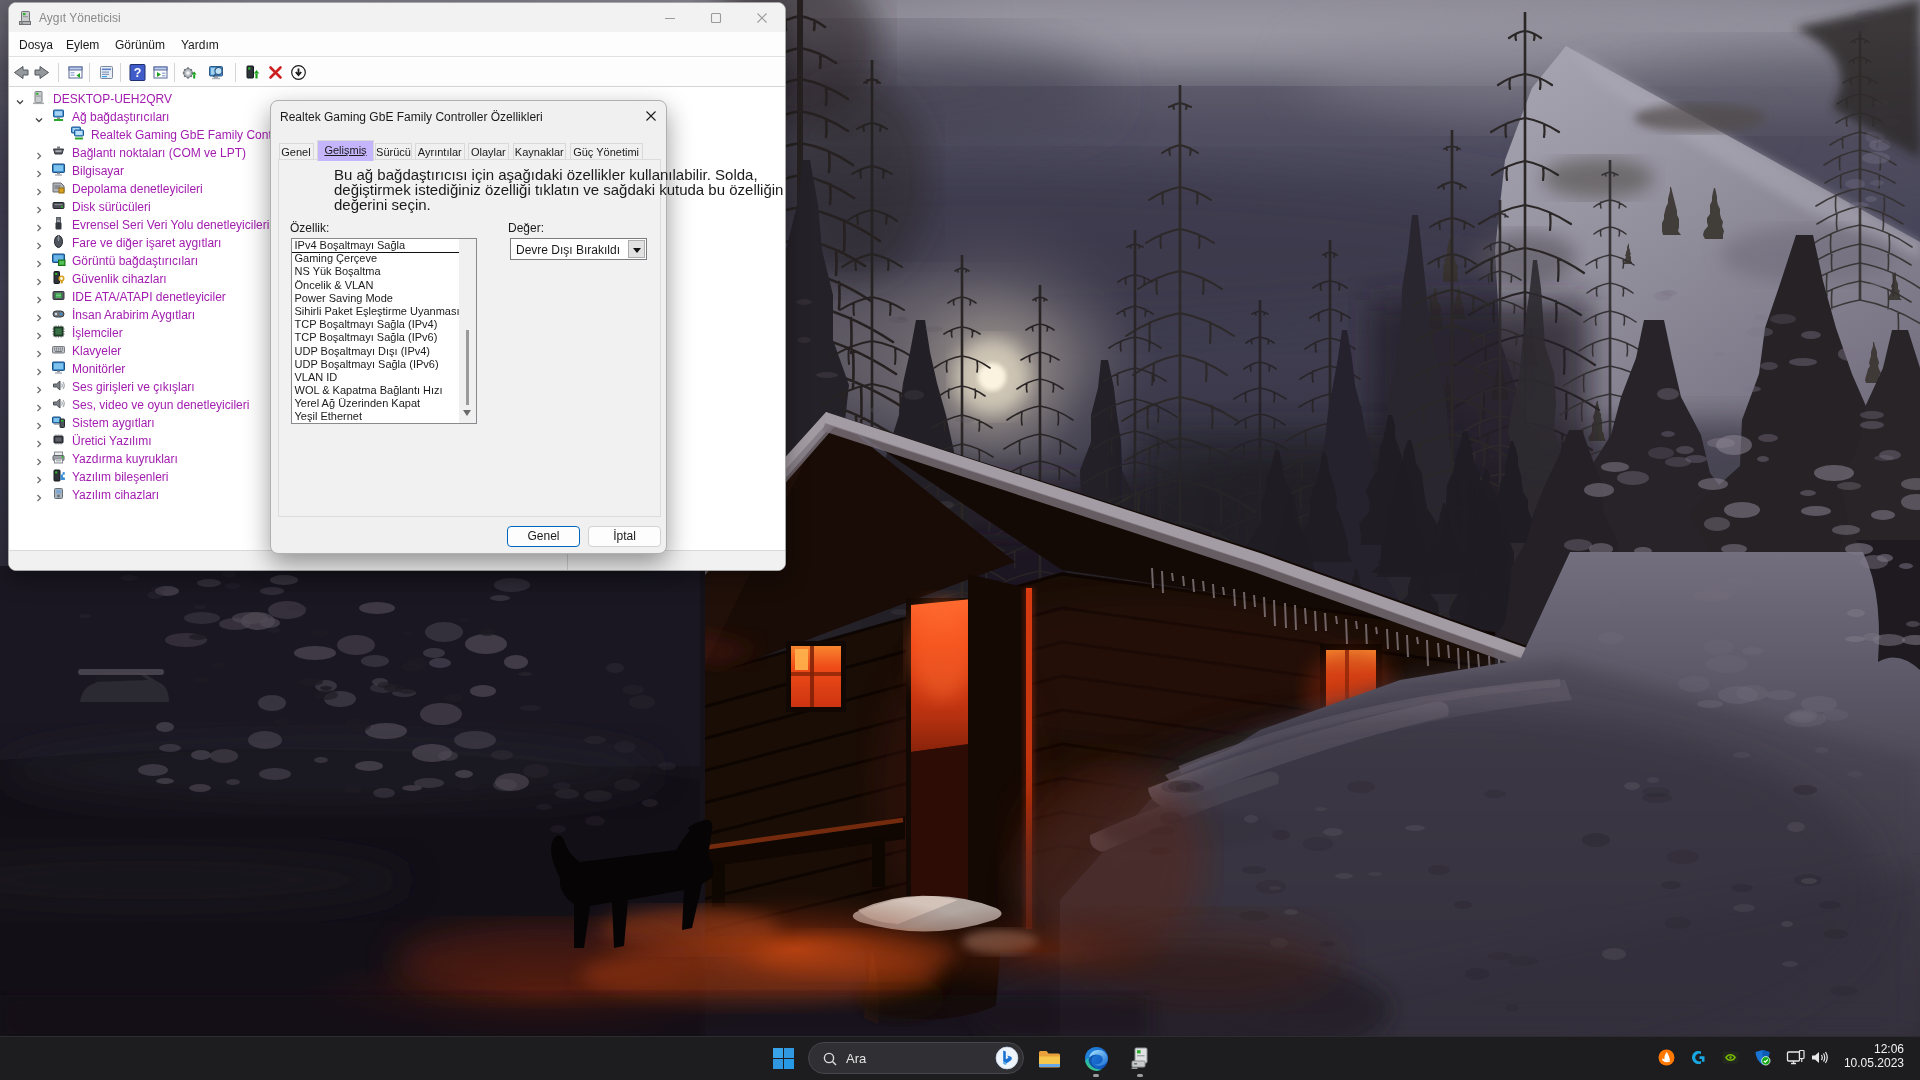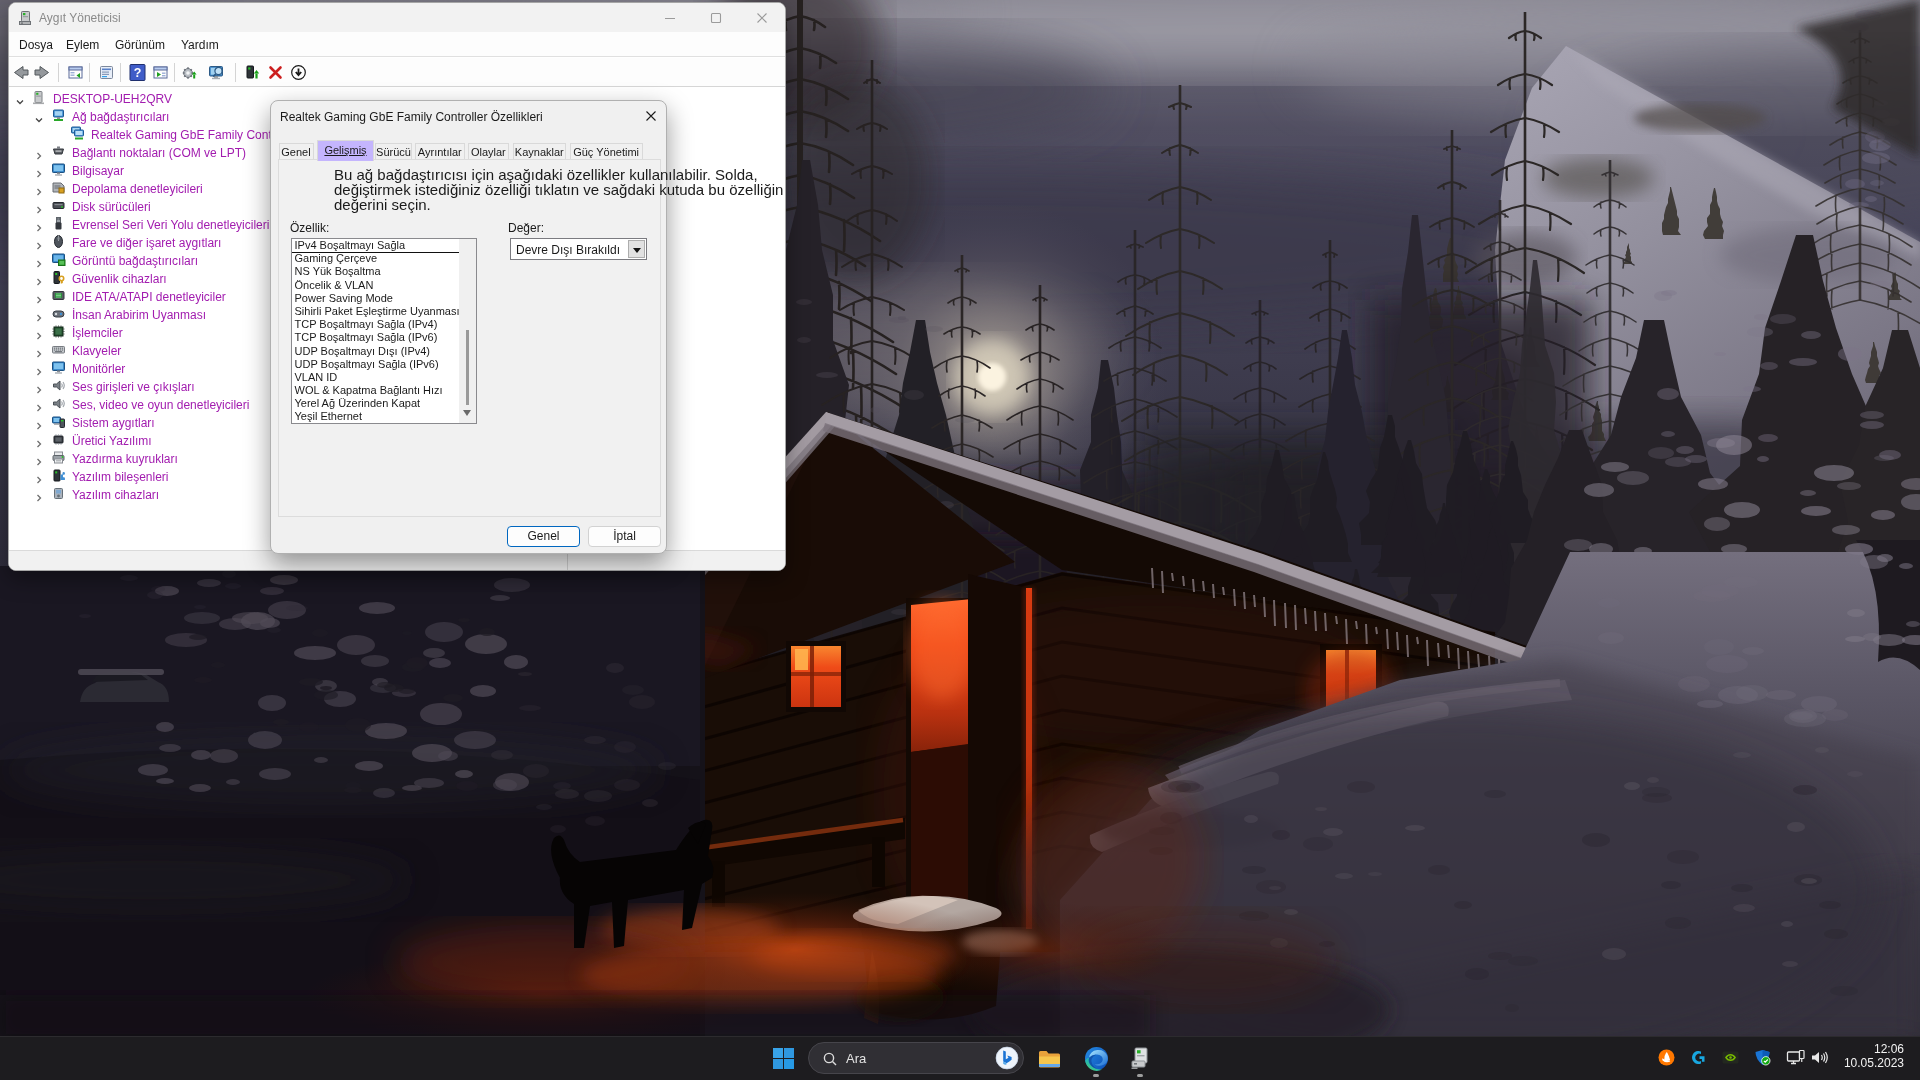--- a/index.html
+++ b/index.html
@@ -843,21 +843,21 @@
       </div>
       <div class="trow" style="top:218px">
         <span class="chev" style="left:25px"><svg width="10" height="10" viewBox="0 0 10 10" style="">
             <path d="M3.5,2 L6.5,5 L3.5,8" stroke="#6e6e6e" stroke-width="1.3" fill="none"></path>
           </svg></span>
         <span class="ticon" style="left:42px"><svg width="15" height="15" viewBox="0 0 15 15" style="">
             <rect x="2" y="5" width="11" height="6" rx="3" fill="#6a7078" stroke="#383e46"></rect>
             <circle cx="5" cy="8" r="1.2" fill="#d8dce0"></circle>
             <circle cx="10" cy="8" r="1.2" fill="#3f8fd4"></circle>
           </svg></span>
-        <span class="tlabel" style="left:63px">İnsan Arabirim Uyanması</span>
+        <span class="tlabel" style="left:63px">İnsan Arabirim Aygıtları</span>
       </div>
       <div class="trow" style="top:236px">
         <span class="chev" style="left:25px"><svg width="10" height="10" viewBox="0 0 10 10" style="">
             <path d="M3.5,2 L6.5,5 L3.5,8" stroke="#6e6e6e" stroke-width="1.3" fill="none"></path>
           </svg></span>
         <span class="ticon" style="left:42px"><svg width="15" height="15" viewBox="0 0 15 15" style="">
             <rect x="3" y="3" width="9" height="9" fill="#254e2e" stroke="#102818"></rect>
             <rect x="4.5" y="4.5" width="6" height="6" fill="#3a7048"></rect>
             <path d="M5,1.5 v1.5 M7.5,1.5 v1.5 M10,1.5 v1.5 M5,12 v1.5 M7.5,12 v1.5 M10,12 v1.5 M1.5,5 h1.5 M1.5,7.5 h1.5 M1.5,10 h1.5 M12,5 h1.5 M12,7.5 h1.5 M12,10 h1.5" stroke="#556058" stroke-width="1"></path>
           </svg></span>

